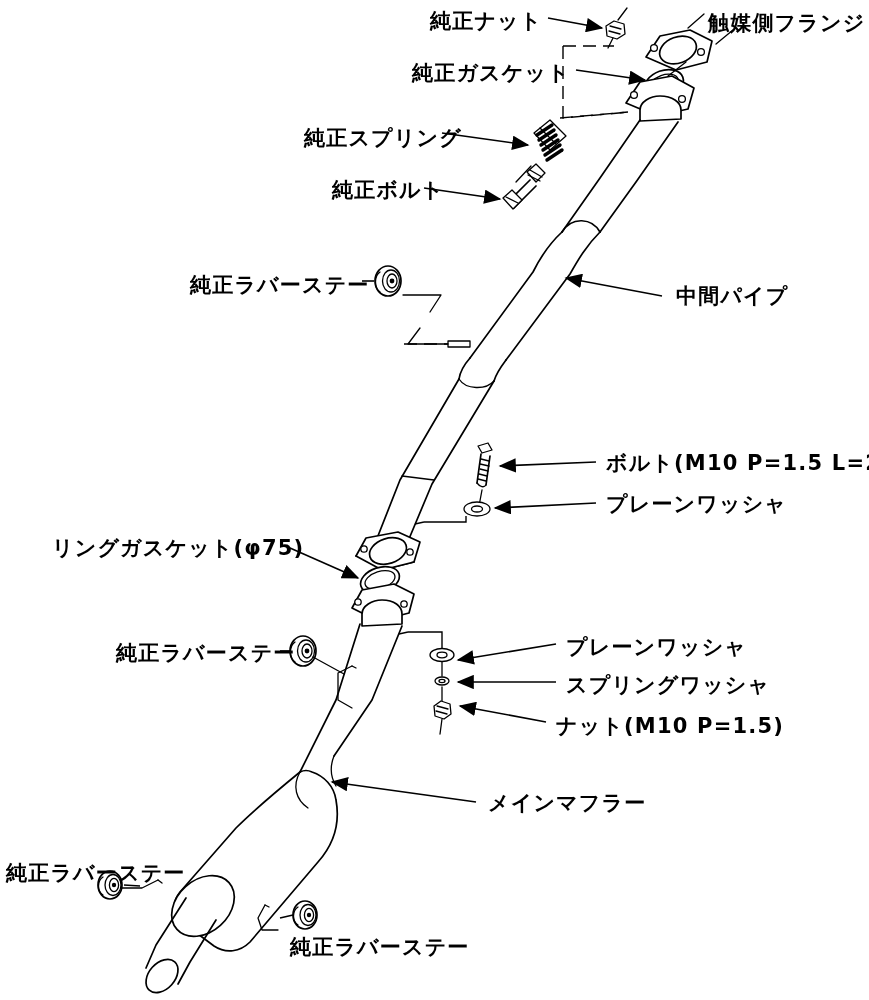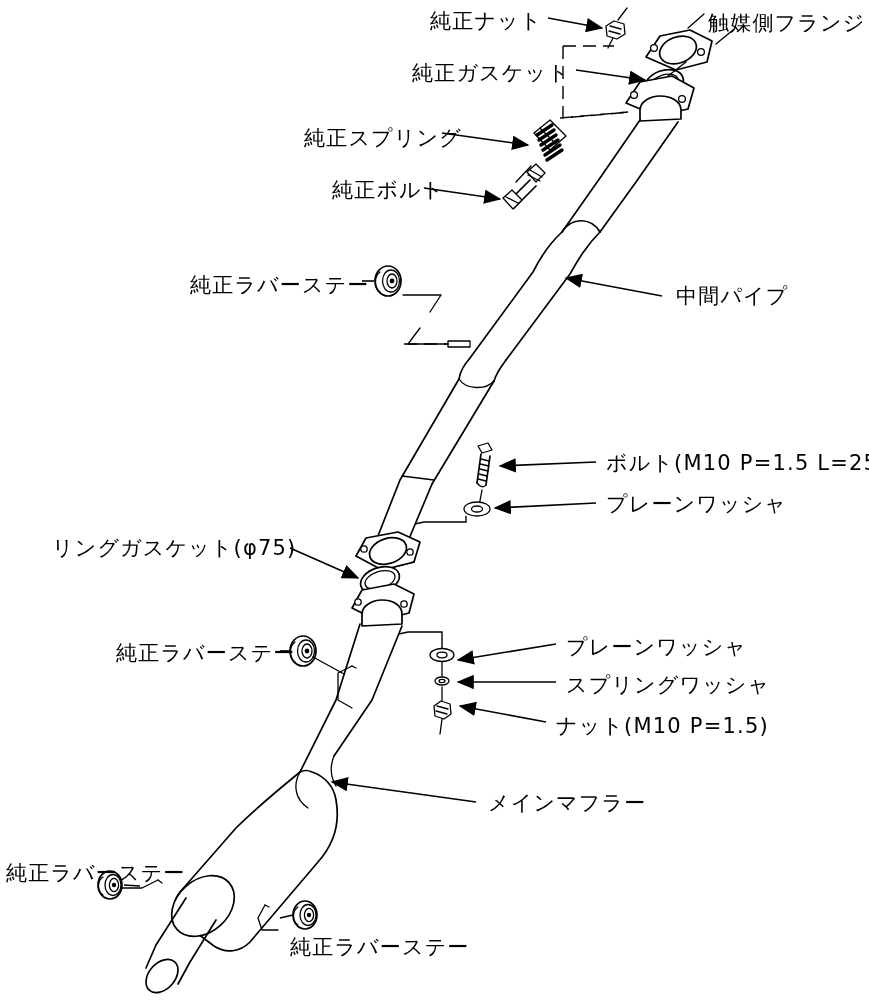--- a/index.html
+++ b/index.html
@@ -12,20 +12,21 @@
     height: 1000px;
     position: relative;
     overflow: hidden;
     font-family: "DejaVu Sans", "Liberation Sans", sans-serif;
   }
   #diagram-root {
     position: absolute;
     inset: 0;
     width: 706px;
     height: 1000px;
+    font-weight: bold;
   }
   svg#diagram-svg {
     display: block;
     width: 869px;
     height: 1000px;
   }
   .lbl {
     font-family: "DejaVu Sans", "Liberation Sans", sans-serif;
     font-size: 21px;
     fill: #000000;

